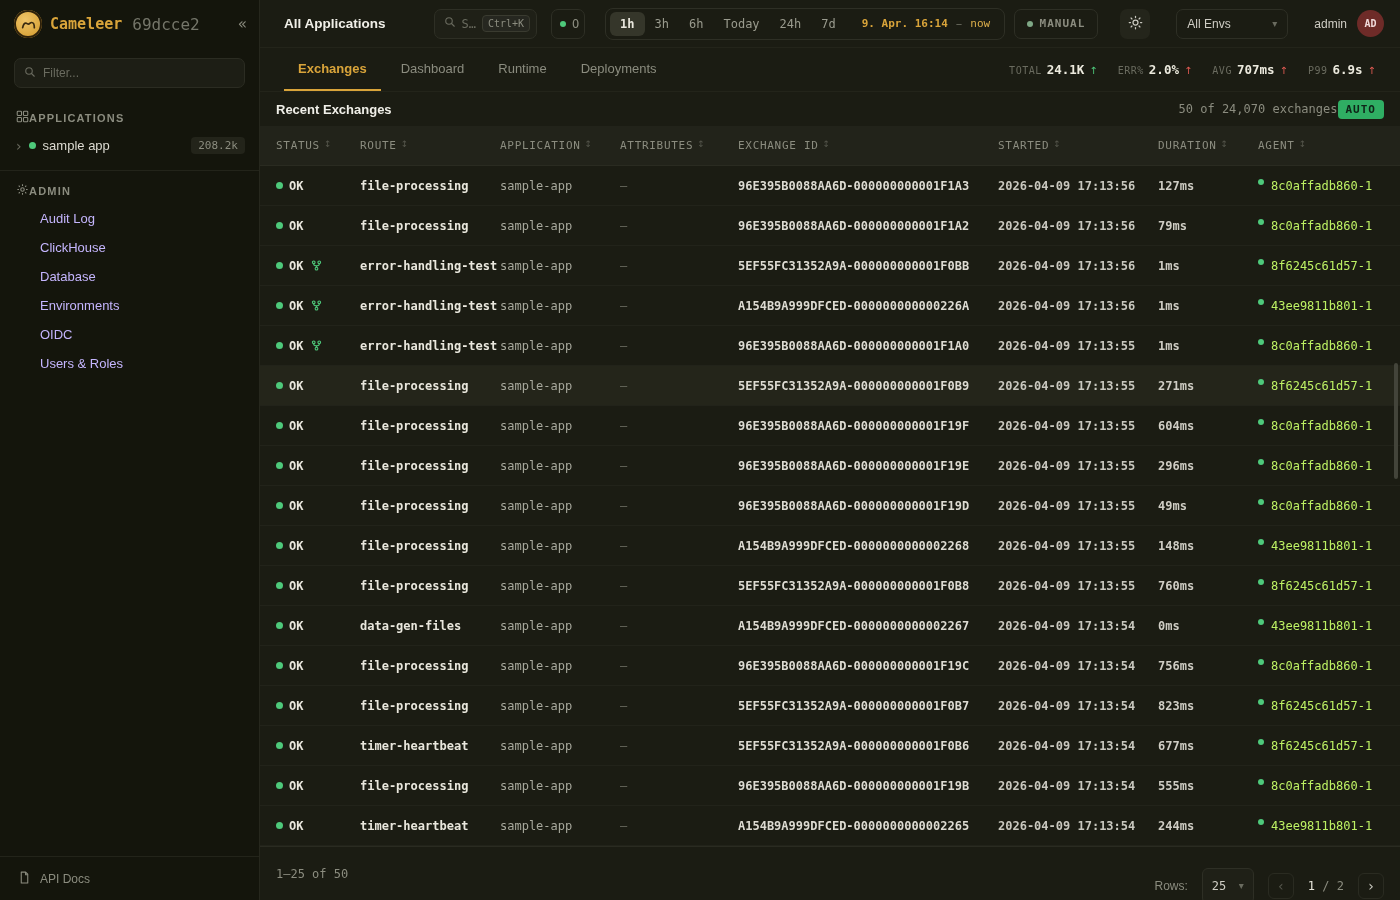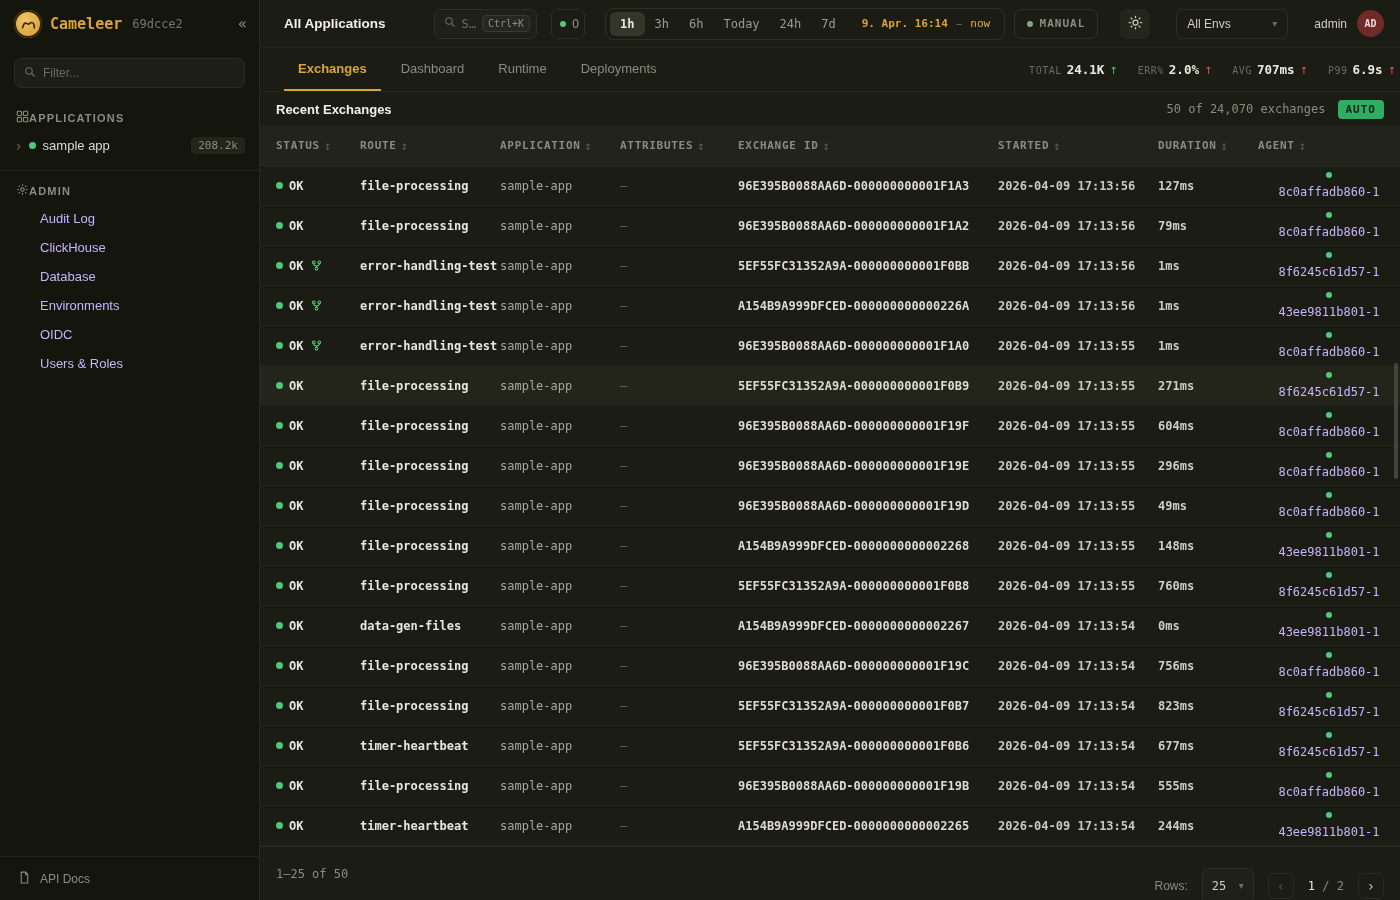--- a/index.html
+++ b/index.html
@@ -21,21 +21,21 @@
   }
   .side-head { height:48px; display:flex; align-items:center; padding:0 12px 0 14px; }
   .logo-wrap { display:flex; align-items:center; gap:8px; flex:1; }
   .logo {
     width:28px; height:28px; border-radius:50%;
     background:radial-gradient(circle at 40% 35%, #f0c468, #d9a43a 70%);
     display:flex; align-items:center; justify-content:center;
     box-shadow: inset 0 0 0 2px #2e210b;
   }
   .brand { color:#d9a43a; font-weight:bold; font-size:15px; font-family:"DejaVu Sans Mono", monospace; }
-  .brand-suffix { color:#75766a; font-size:12px; font-family:"DejaVu Sans Mono", monospace; margin-left:2px; }
+  .brand-suffix { color:#75766a; font-size:16px; font-family:"DejaVu Sans Mono", monospace; margin-left:2px; }
   .collapse { background:none; border:none; color:#8b8c7f; font-size:15px; cursor:pointer; font-family:"DejaVu Sans", sans-serif; }
   .filter-wrap {
     margin:10px 14px 14px 14px; height:30px; background:#1d1e15;
     border:1px solid #2b2c22; border-radius:7px;
     display:flex; align-items:center; gap:7px; padding:0 9px;
   }
   .filter-wrap input {
     background:transparent; border:none; outline:none; color:#cfcdc4;
     font-size:12px; width:100%; font-family:"Liberation Sans", sans-serif;
   }
@@ -128,80 +128,80 @@
   .avatar {
     width:27px; height:27px; margin-left:10px; border-radius:50%;
     background:#6e2b28; color:#f1dada; font-size:10px; font-weight:bold;
     display:flex; align-items:center; justify-content:center; cursor:pointer;
     font-family:"DejaVu Sans Mono", monospace;
   }
 
   
   .tabsrow {
     height:44px; flex:none; display:flex; align-items:stretch;
-    padding:0 4px 0 24px; border-bottom:1px solid #23241a;text-align:right;
+    padding:0 24px 0 24px; border-bottom:1px solid #23241a;text-align:right;
   }
   .tabs { display:flex; align-items:stretch; gap:6px; }
   .tab {
     display:flex; align-items:center; padding:0 14px; cursor:pointer;
     color:#8b8c7f; font-size:13px; border-bottom:2px solid transparent;
   }
   .tab.active { color:#d9a43a; font-weight:bold; border-bottom-color:#d9a43a; }
   .stats { margin-left:auto; display:flex; align-items:center; gap:20px; }
   .stat { display:flex; align-items:baseline; gap:5px; white-space:nowrap; }
   .sl { color:#6a6b5f; font-size:10px; letter-spacing:.5px; font-family:"DejaVu Sans Mono", monospace; }
   .sv { color:#eceade; font-size:12.5px; font-weight:bold; font-family:"DejaVu Sans Mono", monospace; }
   .sa { font-size:10px; font-family:"DejaVu Sans", sans-serif; }
   .sa.green { color:#4ec97b; } .sa.red { color:#e05a52; }
 
   
   .listhead {
     height:34px; flex:none; display:flex; align-items:center;
     padding:0 16px 0 16px;
   }
   .list-title { font-weight:bold; font-size:13px; color:#f0efe8; }
-  .lh-right { margin-left:auto; display:flex; align-items:center; gap:12px; }
+  .lh-right { margin-left:auto; display:flex; align-items:center; }
   .count { color:#8b8c7f; font-size:12px; font-family:"DejaVu Sans Mono", monospace; }
   .auto {
     background:#2fae63; color:#0f2418; border-radius:4px; padding:3px 8px;
     font-size:11px; font-weight:bold; letter-spacing:1px;
     font-family:"DejaVu Sans Mono", monospace;
   }
 
   
   .thead, .trow {
     display:grid;
     grid-template-columns:84px 140px 120px 118px 260px 160px 100px 1fr;
     align-items:center; padding-left:16px;
   }
   .thead {
     height:40px; flex:none; background:#22231a; border-bottom:1px solid #2a2b21;
   }
   .hcell {
-    color:#8b8c7f; font-size:11px; letter-spacing:.7px; font-weight:bold;
-    font-family:"DejaVu Sans Mono", monospace; display:flex; align-items:flex-end; gap:4px;
+    color:#8b8c7f; font-size:11px; letter-spacing:.7px; font-weight:normal;
+    font-family:"DejaVu Sans Mono", monospace; display:flex; align-items:flex-start; gap:4px;
     cursor:pointer; white-space:nowrap; overflow:hidden;
   }
   .sort { color:#55564c; font-size:9px; font-family:"DejaVu Sans", sans-serif; }
   .tbody { flex:1; overflow:hidden; }
   .trow { height:40px; border-bottom:1px solid #22231a; cursor:pointer; font-family:"DejaVu Sans Mono", monospace; }
   .trow.hl { background:#24251a; }
   .cell { font-size:12px; white-space:nowrap; overflow:hidden; }
   .cell.status { display:flex; align-items:center; gap:6px; font-weight:bold; color:#e9e7dd; }
   .fork { display:inline-flex; margin-left:2px; }
   .cell.route { font-weight:bold; color:#e9e7dd; }
   .cell.appn { color:#a7a89c; }
   .cell.attr { color:#6a6b5f; }
   .cell.exid { color:#ddd­bd2; color:#dddbd2; font-weight:600; }
   .cell.started { color:#c9c8bf; font-weight:600; }
   .cell.dur { font-weight:bold; color:#cfcdc4; }
   .dur-good { color:#4ec97b; }
   .dur-warn { color:#dd8a33; }
   .dur-normal { color:#cfcdc4; }
-  .cell.agent { display:flex; align-items:center; gap:7px; color:#c4b5fd;flex-direction:column; }
+  .cell.agent { display:flex; align-items:flex-start; gap:7px; color:#bef264; }
 
   
   .tfoot {
     height:54px; flex:none; border-top:1px solid #2a2b21;
     display:flex; align-items:center; padding:0 16px;
   }
   .range-text { color:#8b8c7f; font-size:12px; font-family:"DejaVu Sans Mono", monospace; }
   .foot-right { margin-left:auto; display:flex; align-items:center; gap:14px;margin-top:24px; }
   .rows-label { color:#8b8c7f; font-size:12px; }
   .rows-select {

